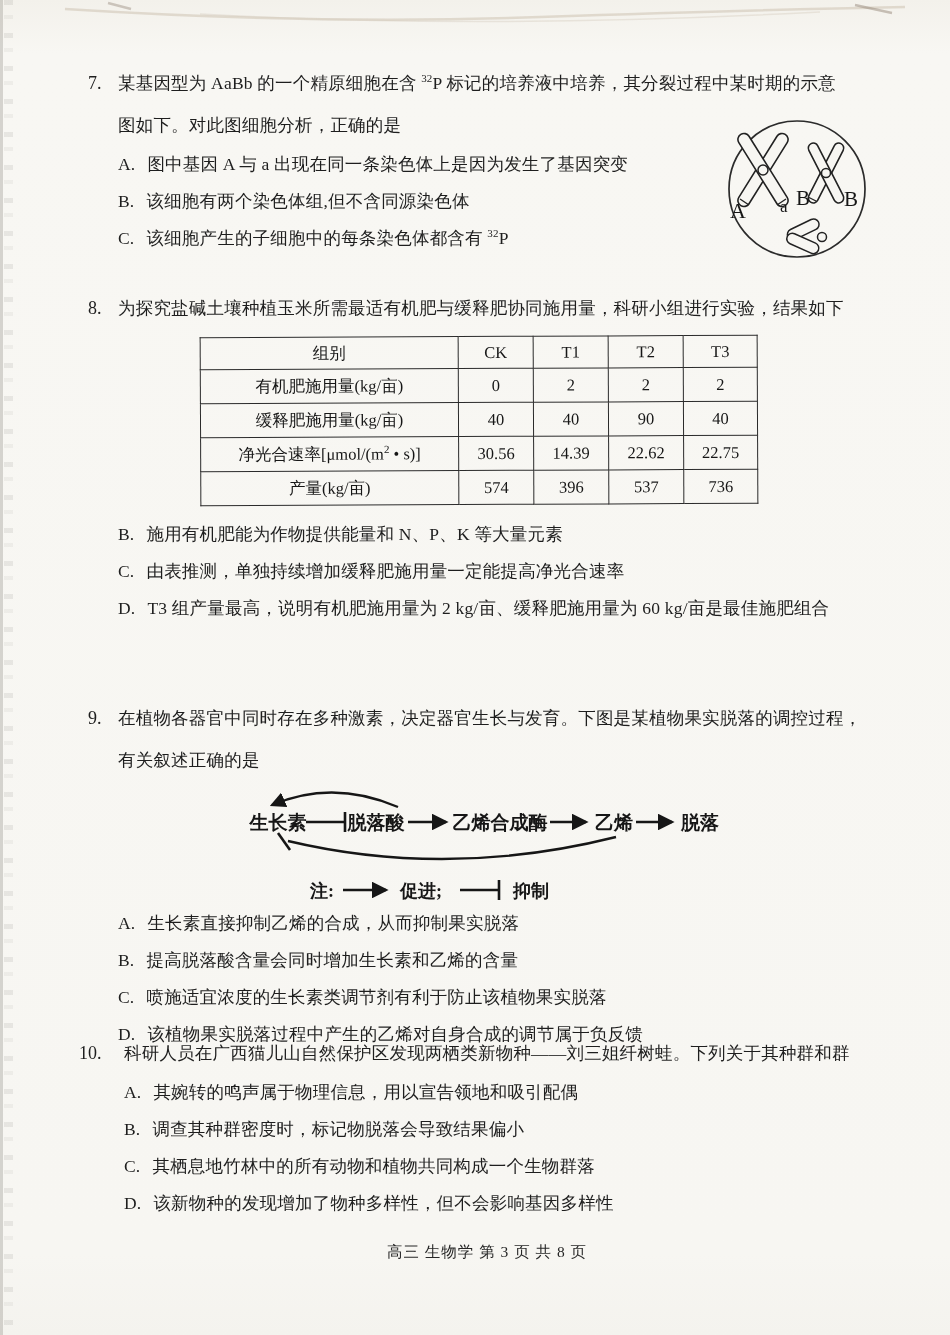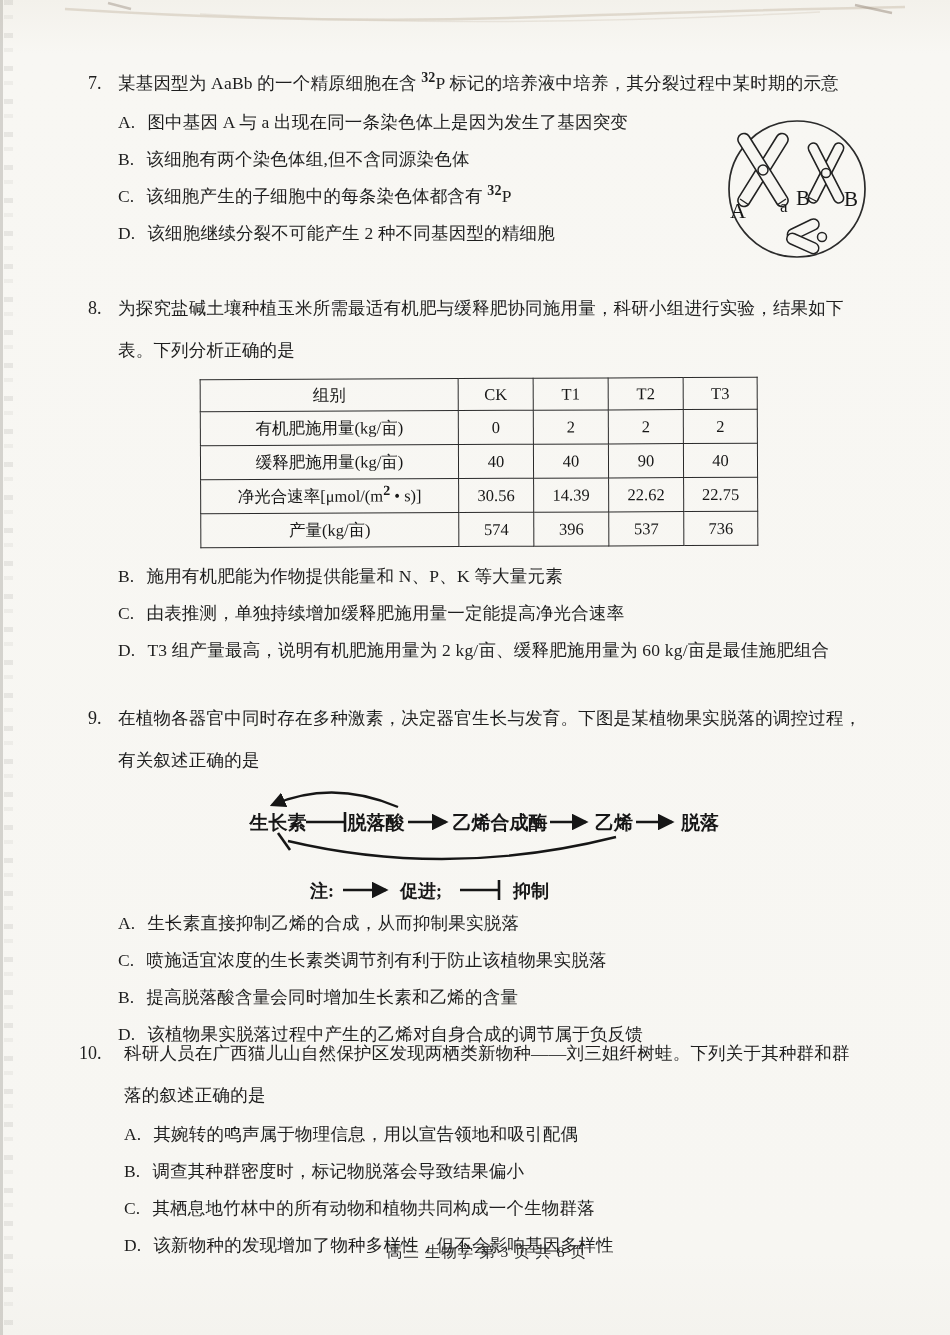--- a/index.html
+++ b/index.html
@@ -19,21 +19,21 @@
       rgba(120,118,110,.08) 15px 19px, rgba(0,0,0,0) 19px 33px);
   }
   .top-smudge{position:absolute;left:0;top:0;}
   .q{position:absolute;width:830px;}
   .qnum{position:absolute;left:0;top:0;line-height:42px;font-size:18px;}
   .qbody{padding-left:30px;}
   #q10 .qbody{padding-left:45px;}
   .stem-line{display:block;line-height:42px;font-size:17.5px;letter-spacing:.2px;}
   .option{line-height:37px;font-size:17.5px;letter-spacing:.2px;white-space:nowrap;}
   .olabel{margin-right:12px;}
-  .sup{vertical-align:super;font-size:14px;line-height:0;font-weight:bold;}
+  .sup{vertical-align:super;font-size:11px;line-height:0;}
   
   table.results{
     border-collapse:collapse;margin:7px 0 11px 82px;table-layout:fixed;
     transform:rotate(-.25deg);
   }
   table.results td{
     border:1.5px solid #2b2b2b;text-align:center;font-size:16.5px;
     height:33px;padding:0 2px;color:#161616;
   }
   table.results tr:first-child td{height:31px;}
@@ -57,24 +57,24 @@
     <path d="M65,9 Q320,25 540,17 Q750,10 905,7" stroke="#cdc2b2" stroke-width="2.5" fill="none" opacity="0.55"></path>
     <path d="M200,14 Q480,30 820,12" stroke="#d8cec0" stroke-width="1.5" fill="none" opacity="0.45"></path>
     <path d="M855,5 L892,13" stroke="#97897b" stroke-width="2.5" opacity="0.5"></path>
     <path d="M108,3 L131,9" stroke="#9a8d80" stroke-width="2.5" opacity="0.45"></path>
   </svg>
 
   <div class="q" id="q7" style="top:62px;left:88px;">
     <span class="qnum">7.</span>
     <div class="qbody">
       <span class="stem-line"><span>某基因型为 AaBb 的一个精原细胞在含 </span><span class="sup">32</span><span>P 标记的培养液中培养，其分裂过程中某时期的示意</span></span>
+      <span class="stem-line">图如下。对此图细胞分析，正确的是</span>
       <div class="option"><span class="olabel">A.</span><span>图中基因 A 与 a 出现在同一条染色体上是因为发生了基因突变</span></div>
       <div class="option"><span class="olabel">B.</span><span>该细胞有两个染色体组,但不含同源染色体</span></div>
       <div class="option"><span class="olabel">C.</span><span>该细胞产生的子细胞中的每条染色体都含有 </span><span class="sup">32</span><span>P</span></div>
-      <div class="option"><span class="olabel">D.</span><span>该细胞继续分裂不可能产生 2 种不同基因型的精细胞</span></div>
     </div>
   </div>
 
   <svg class="cellfig" width="172" height="172" viewBox="0 0 172 172">
     <circle cx="85" cy="83" r="68" fill="none" stroke="#2b2b2b" stroke-width="1.7"></circle>
 
     <g transform="translate(51,64)">
       <rect x="-6" y="-42" width="12" height="84" rx="6" transform="rotate(32)" fill="#f7f6f2" stroke="#222" stroke-width="1.6"></rect>
       <rect x="-6" y="-42" width="12" height="84" rx="6" transform="rotate(-32)" fill="#f7f6f2" stroke="#222" stroke-width="1.6"></rect>
       <circle cx="0" cy="0" r="5" fill="#f7f6f2" stroke="#222" stroke-width="1.5"></circle>
@@ -101,21 +101,20 @@
     <text x="18" y="112" font-size="22">A</text>
     <text x="68" y="106" font-size="17">a</text>
     <text x="84" y="99" font-size="21">B</text>
     <text x="132" y="100" font-size="21">B</text>
   </svg>
 
   <div class="q" id="q8" style="top:287px;left:88px;">
     <span class="qnum">8.</span>
     <div class="qbody">
       <span class="stem-line">为探究盐碱土壤种植玉米所需最适有机肥与缓释肥协同施用量，科研小组进行实验，结果如下</span>
-      <span class="stem-line">表。下列分析正确的是</span>
 
       <table class="results">
         <colgroup>
             <col style="width:258px">
             <col style="width:75px">
             <col style="width:75px">
             <col style="width:75px">
             <col style="width:74px">
           </colgroup>
         <tbody>
@@ -202,31 +201,30 @@
         <line x1="95" y1="111" x2="138" y2="111" stroke="#161616" stroke-width="2.6" marker-end="url(#ah)"></line>
         <text x="152" y="118" font-size="18" font-weight="bold">促进;</text>
         <g>
           <line x1="212" y1="111" x2="251" y2="111" stroke="#161616" stroke-width="2.6"></line>
           <line x1="251" y1="101" x2="251" y2="121" stroke="#161616" stroke-width="2.6"></line>
         </g>
         <text x="265" y="118" font-size="18" font-weight="bold">抑制</text>
       </svg>
 
       <div class="option"><span class="olabel">A.</span><span>生长素直接抑制乙烯的合成，从而抑制果实脱落</span></div>
+      <div class="option"><span class="olabel">B.</span><span>提高脱落酸含量会同时增加生长素和乙烯的含量</span></div>
       <div class="option"><span class="olabel">C.</span><span>喷施适宜浓度的生长素类调节剂有利于防止该植物果实脱落</span></div>
-      <div class="option"><span class="olabel">B.</span><span>提高脱落酸含量会同时增加生长素和乙烯的含量</span></div>
       <div class="option"><span class="olabel">D.</span><span>该植物果实脱落过程中产生的乙烯对自身合成的调节属于负反馈</span></div>
     </div>
   </div>
 
   <div class="q" id="q10" style="top:1032px;left:79px;">
     <span class="qnum">10.</span>
     <div class="qbody">
       <span class="stem-line">科研人员在广西猫儿山自然保护区发现两栖类新物种——刘三姐纤树蛙。下列关于其种群和群</span>
-      <span class="stem-line">落的叙述正确的是</span>
       <div class="option"><span class="olabel">A.</span><span>其婉转的鸣声属于物理信息，用以宣告领地和吸引配偶</span></div>
       <div class="option"><span class="olabel">B.</span><span>调查其种群密度时，标记物脱落会导致结果偏小</span></div>
       <div class="option"><span class="olabel">C.</span><span>其栖息地竹林中的所有动物和植物共同构成一个生物群落</span></div>
       <div class="option"><span class="olabel">D.</span><span>该新物种的发现增加了物种多样性，但不会影响基因多样性</span></div>
     </div>
   </div>
 
   <div class="footer">高三 生物学 第 3 页 共 8 页</div>
 
 </div>

